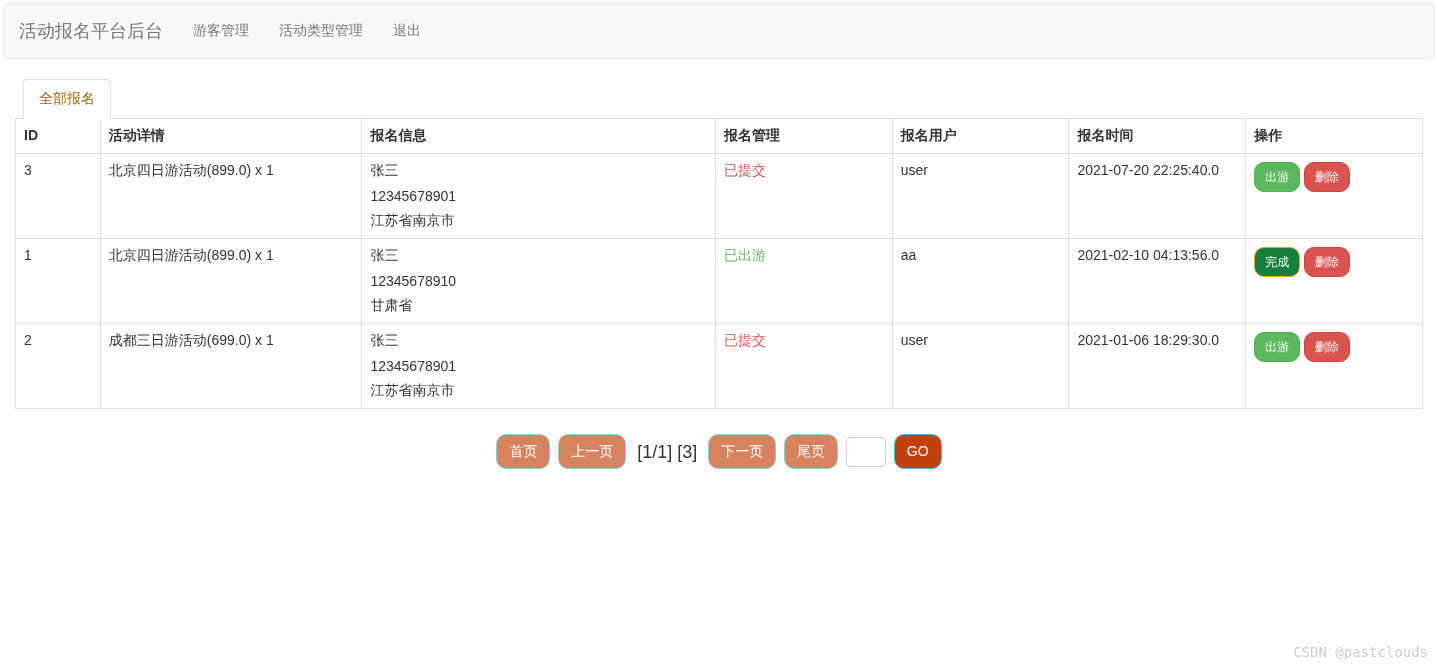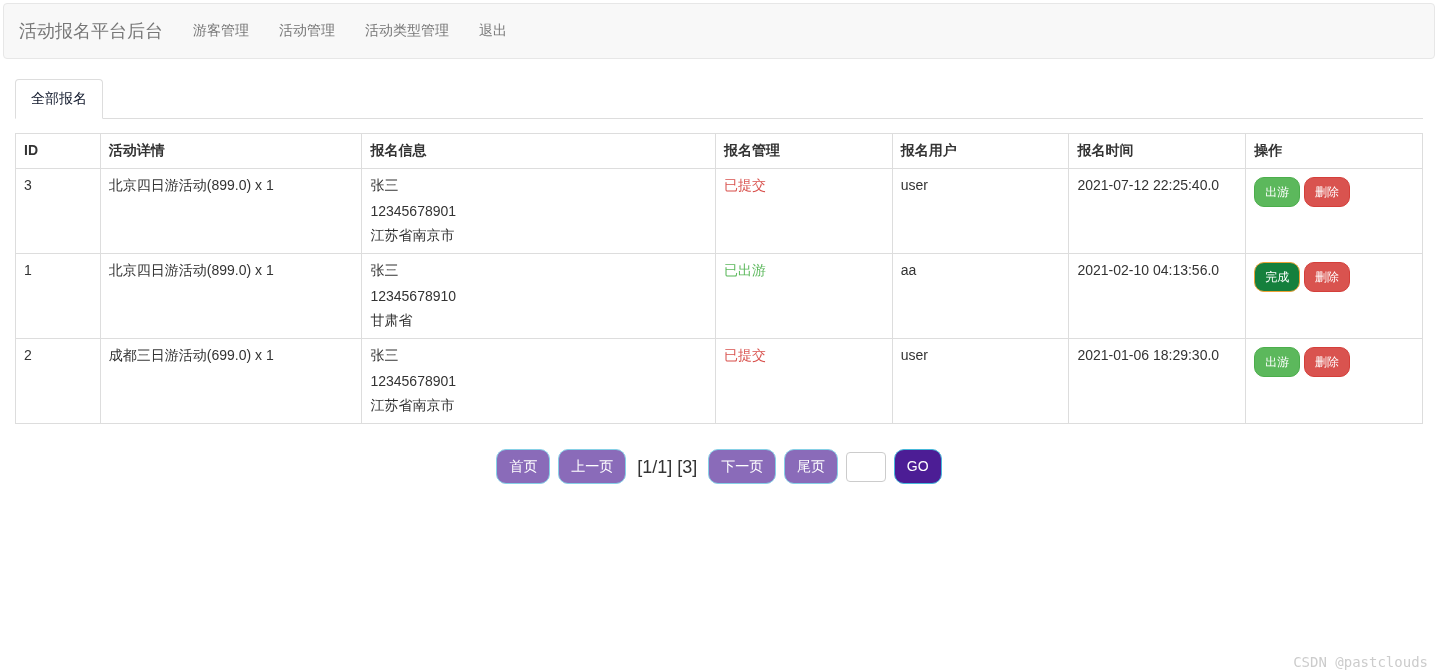--- a/index.html
+++ b/index.html
@@ -8,65 +8,62 @@
     .navbar { background: #f8f8f8; border: 1px solid #e7e7e7; border-radius: 4px; margin: 3px; padding: 0 15px; min-height: 50px; display: flex; align-items: center; }
     .navbar-brand { color: #777; font-size: 18px; padding: 15px 15px 15px 0; text-decoration: none; }
     .navbar-nav { display: flex; list-style: none; }
     .navbar-nav li a { color: #777; padding: 15px; display: block; text-decoration: none; }
     
     .container { padding: 0 15px; margin-top: 20px; }
     
     .nav-tabs { border-bottom: 1px solid #ddd; list-style: none; display: flex; margin-bottom: -1px; }
     .nav-tabs li { margin-bottom: -1px; }
     .nav-tabs li a { display: block; padding: 10px 15px; border: 1px solid transparent; border-radius: 4px 4px 0 0; text-decoration: none; color: #337ab7; }
-    .nav-tabs li.active a { color: #0f172a; background: #fff; border: 1px solid #ddd; border-bottom-color: transparent; }
+    .nav-tabs li.active a { color: #a16207; background: #fff; border: 1px solid #ddd; border-bottom-color: transparent; margin-left: 8px; }
     
-    .table { width: 100%; border-collapse: collapse; margin-top: 15px; border: 1px solid #ddd; }
+    .table { width: 100%; border-collapse: collapse; border: 1px solid #ddd; }
     .table th, .table td { padding: 8px; border: 1px solid #ddd; vertical-align: top; text-align: left; }
     .table th { font-weight: bold; }
     
     .col-id { width: 6%; }
     .col-activity { width: 18.5%; }
     .col-info { width: 25%; }
     .col-status { width: 12.5%; }
     .col-user { width: 12.5%; }
     .col-time { width: 12.5%; }
     .col-action { width: 12.5%; }
     
     .text-red { color: #d9534f; }
     .text-green { color: #5cb85c; }
     
     .btn { display: inline-block; padding: 5px 10px; font-size: 12px; line-height: 1.5; border-radius: 10px; border: 1px solid transparent; color: #fff; cursor: pointer; text-decoration: none; }
     .btn-success { background: #5cb85c; border-color: #4cae4c; }
     .btn-warning { background: #15803d; border-color: #eea236; }
     .btn-danger { background: #d9534f; border-color: #d43f3a; text-align: center; }
-    .btn-info { background: #4c1d95; border-color: #46b8da; }
+    .btn-info { background: #c2410c; border-color: #46b8da; }
     
     .info-block div { margin-bottom: 8px; }
     .info-block div:last-child { margin-bottom: 0; }
     
     .pagination-wrap { text-align: center; margin-top: 25px; }
     .pagination-wrap .btn-info { padding: 6px 12px; font-size: 14px; margin: 0 2px; opacity: 0.65; }
     .pagination-wrap .page-info { display: inline-block; font-size: 18px; margin: 0 5px; vertical-align: middle; }
     .pagination-wrap input { width: 40px; height: 30px; border: 1px solid #ccc; border-radius: 4px; padding: 4px; vertical-align: middle; margin: 0 2px; }
     .pagination-wrap .go-btn { opacity: 1; }
     
-    .watermark { position: fixed; bottom: 0; right: 10px; color: #ccc; font-size: 14px; font-family: monospace; }
+    .watermark { position: fixed; bottom: 10px; right: 10px; color: #ccc; font-size: 14px; font-family: monospace; }
   </style>
 </head>
 <body>
 
 <nav class="navbar">
   <a class="navbar-brand">活动报名平台后台</a>
   <ul class="navbar-nav">
     <li>
         <a>游客管理</a>
-      </li>
-    <li>
-        <a>活动管理</a>
       </li>
     <li>
         <a>活动类型管理</a>
       </li>
     <li>
         <a>退出</a>
       </li>
   </ul>
 </nav>
 
@@ -95,21 +92,21 @@
     <td>北京四日游活动(899.0) x 1</td>
     <td>
       <div class="info-block">
         <div>张三</div>
         <div>12345678901</div>
         <div>江苏省南京市</div>
       </div>
     </td>
     <td><span class="text-red">已提交</span></td>
     <td>user</td>
-    <td>2021-07-12 22:25:40.0</td>
+    <td>2021-07-20 22:25:40.0</td>
     <td>
       <a class="btn btn-success">出游</a>
       <a class="btn btn-danger">删除</a>
     </td>
   </tr>
         <tr>
     <td>1</td>
     <td>北京四日游活动(899.0) x 1</td>
     <td>
       <div class="info-block">

